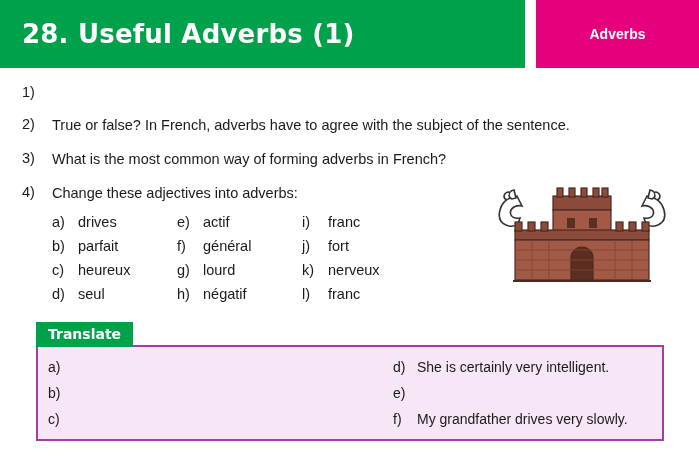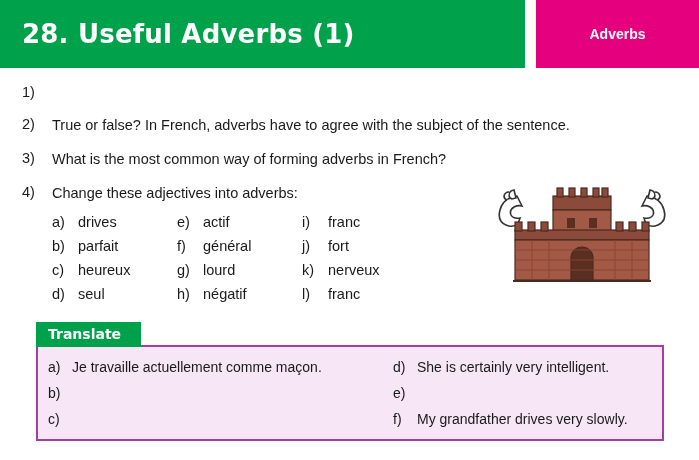--- a/index.html
+++ b/index.html
@@ -105,21 +105,21 @@
     left: 36px;
     top: 322px;
     width: 628px;
   }
   .translate-tab {
     display: inline-block;
     background: #00a14b;
     color: #ffffff;
     font-size: 14px;
     font-weight: bold;
-    padding: 4px 20px 5px 12px;
+    padding: 4px 12px 5px 12px;
     font-family: "DejaVu Sans", sans-serif;
     position: relative;
     z-index: 3;
     margin-left: 0px;
   }
   .translate-box {
     border: 2px solid #a23fa0;
     background: #f6e6f6;
     margin-top: -2px;
     padding: 12px 10px 12px 10px;
@@ -285,21 +285,20 @@
     <line x1="26" y1="103" x2="164" y2="103" stroke="#4a2a20" stroke-width="2"></line>
   </svg>
 </div>
 
 <div class="translate-wrap">
   <div class="translate-tab">Translate</div>
   <div class="translate-box">
     <div class="tr-col tr-col-a">
       <div class="tr-item">
         <span class="tr-letter">a)</span>
-        <span>Je travaille actuellement comme maçon.</span>
       </div>
       <div class="tr-item">
         <span class="tr-letter">b)</span>
       </div>
       <div class="tr-item">
         <span class="tr-letter">c)</span>
       </div>
     </div>
     <div class="tr-col tr-col-b">
       <div class="tr-item">

